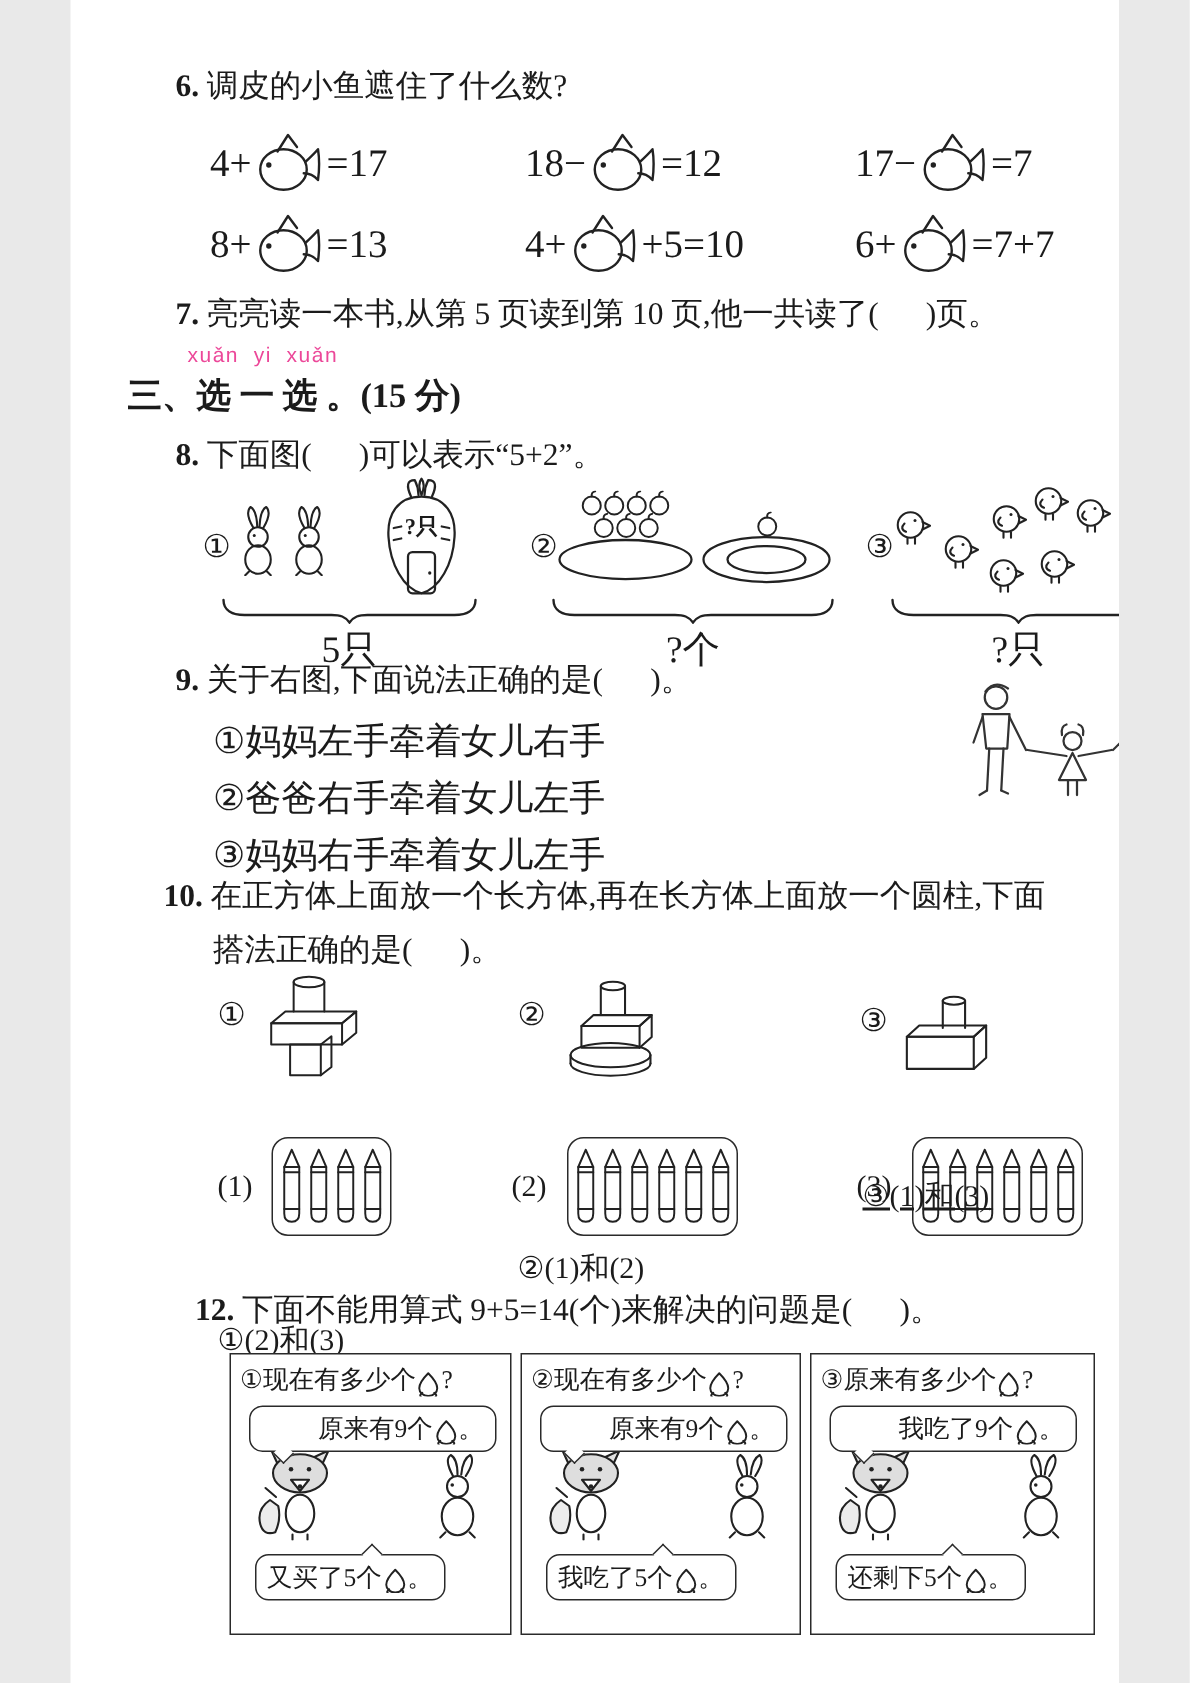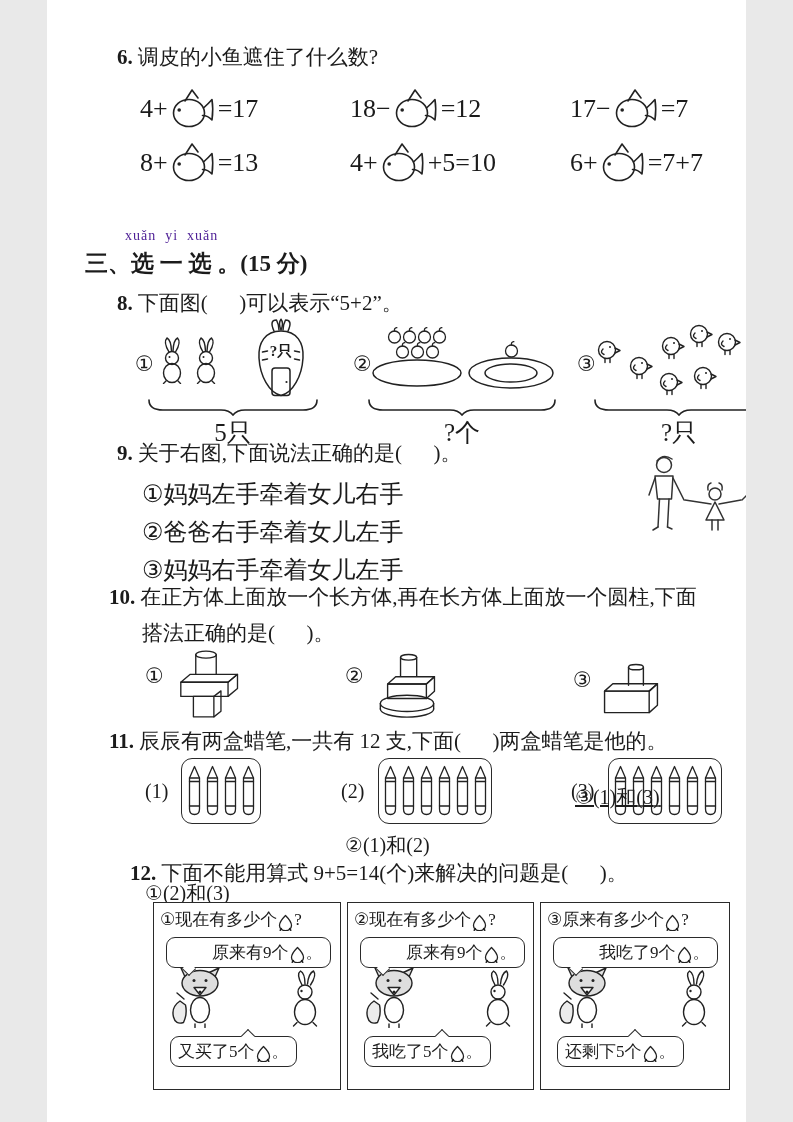--- a/index.html
+++ b/index.html
@@ -6,21 +6,21 @@
   .page{
     position:relative;width:699px;height:1122px;margin:0 auto;
     background:#ffffff;overflow:hidden;
     font-family:"Liberation Serif","DejaVu Serif","DejaVu Sans",serif;
     color:#1b1b1b;
   }
   .abs{position:absolute;}
   .qtitle{position:absolute;font-size:21px;white-space:pre;line-height:1.25;}
   .qnum{font-weight:bold;margin-right:5px;}
   .sechead{position:absolute;font-size:23px;font-weight:bold;white-space:pre;}
-  .pinyin{position:absolute;font-size:14px;color:#4c1d95;white-space:pre;letter-spacing:1px;font-family:Liberation Serif, serif;}
+  .pinyin{position:absolute;font-size:14px;color:#ec4899;white-space:pre;letter-spacing:1px;font-family:Liberation Sans, sans-serif;}
   .eq{position:absolute;display:flex;align-items:center;height:50px;font-size:26px;white-space:pre;}
   .eq .fishwrap{display:inline-flex;margin:0 3px;}
   .circnum{position:absolute;font-size:21px;font-family:"DejaVu Sans","DejaVu Serif",sans-serif;}
   .optline{position:absolute;font-size:24px;white-space:pre;}
   .bracelabel{position:absolute;font-size:25px;text-align:center;white-space:pre;}
   .rabbits{position:absolute;display:flex;gap:8px;align-items:flex-end;}
   .carrot{position:absolute;width:62px;height:80px;}
   .carrot-label{position:absolute;left:12px;top:24px;width:38px;text-align:center;font-size:15px;font-weight:bold;color:#1b1b1b;}
   .plate{position:absolute;}
   .apples{position:absolute;display:flex;flex-wrap:wrap;justify-content:center;}
@@ -101,20 +101,21 @@
 </span><span>+5=10</span></div>
   <div class="eq" style="left:523px;top:138px;"><span>6+</span><span class="fishwrap">
   <svg width="44" height="42" viewBox="0 0 44 42" stroke="#222" fill="none" stroke-width="1.6" stroke-linecap="round" stroke-linejoin="round">
     <path d="M14 13 L21 2 L27 10"></path>
     <ellipse cx="18" cy="25" rx="15.5" ry="13.5"></ellipse>
     <circle cx="8.2" cy="22" r="1.8" fill="#222" stroke="none"></circle>
     <path d="M32.5 20 Q38 15 41 11.5 Q42.5 21 41 32 Q37 27.5 31.5 27.5"></path>
   </svg>
 </span><span>=7+7</span></div>
 
+  <div class="qtitle" style="left:70px;top:196px;"><b class="qnum">7.</b><span>亮亮读一本书,从第 5 页读到第 10 页,他一共读了(      )页。</span></div>
 
   <div class="pinyin" style="left:78px;top:228px;">xuǎn  yi  xuǎn</div>
   <div class="sechead" style="left:38px;top:248px;">三、选 一 选 。(15 分)</div>
 
   <div class="qtitle" style="left:70px;top:290px;"><b class="qnum">8.</b><span>下面图(      )可以表示“5+2”。</span></div>
 
   <span class="circnum" style="left:88px;top:352px;">①</span>
   <div class="rabbits" style="left:112px;top:336px;">
   <svg width="26" height="48" viewBox="0 0 26 48" stroke="#222" fill="none" stroke-width="1.4" stroke-linecap="round" stroke-linejoin="round">
     <path d="M10 16 Q4 6 8 2 Q12 4 12.5 15"></path>
@@ -333,21 +334,20 @@
 
   <span class="circnum" style="left:526px;top:668px;">③</span>
   <svg class="abs" style="left:546px;top:658px;" width="76" height="58" viewBox="0 0 92 70" stroke="#222" fill="none" stroke-width="1.7" stroke-linecap="round" stroke-linejoin="round">
     <ellipse cx="52" cy="11" rx="9" ry="3.2"></ellipse>
     <path d="M43 11 L43 33 M61 11 L61 33"></path>
     <path d="M14 40 L24 31 L78 31 L68 40 Z"></path>
     <rect x="14" y="40" width="54" height="26"></rect>
     <path d="M68 40 L78 31 L78 57 L68 66"></path>
   </svg>
 
-  <div class="qtitle" style="left:62px;top:728px;"><b class="qnum">11.</b><span>辰辰有两盒蜡笔,一共有 12 支,下面(      )两盒蜡笔是他的。</span></div>
 
   <span class="boxlabel" style="left:98px;top:780px;">(1)</span>
   <div class="crayonbox" style="left:134px;top:758px;width:78px;">
   <svg width="15" height="52" viewBox="0 0 15 52" stroke="#222" fill="#fff" stroke-width="1.3" stroke-linecap="round" stroke-linejoin="round">
     <path d="M7.5 1.5 L2.5 13 L2.5 44 Q2.5 49.5 7.5 49.5 Q12.5 49.5 12.5 44 L12.5 13 Z"></path>
     <line x1="2.5" y1="13" x2="12.5" y2="13"></line>
     <line x1="2.5" y1="16.5" x2="12.5" y2="16.5"></line>
     <line x1="2.5" y1="41" x2="12.5" y2="41"></line>
   </svg>
 

